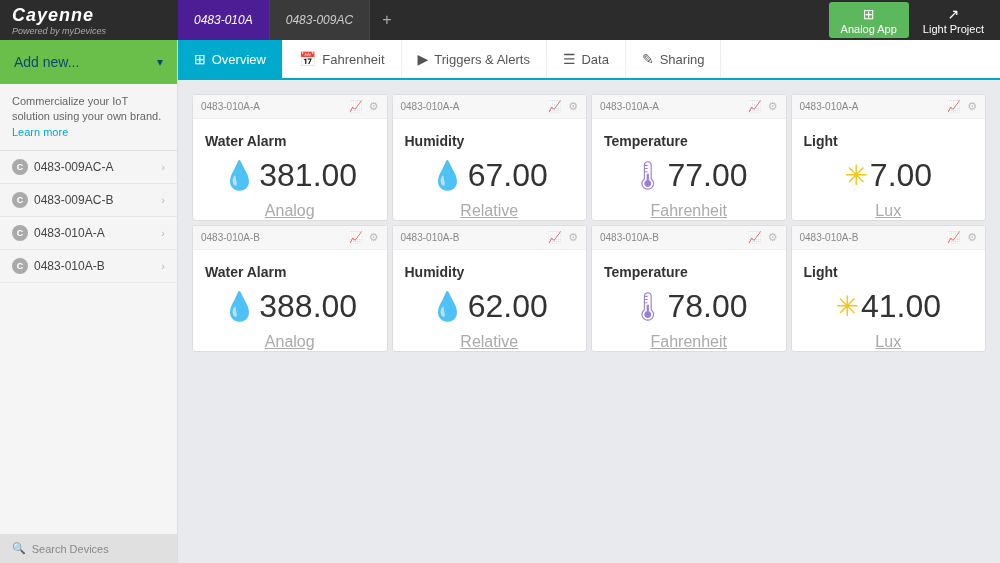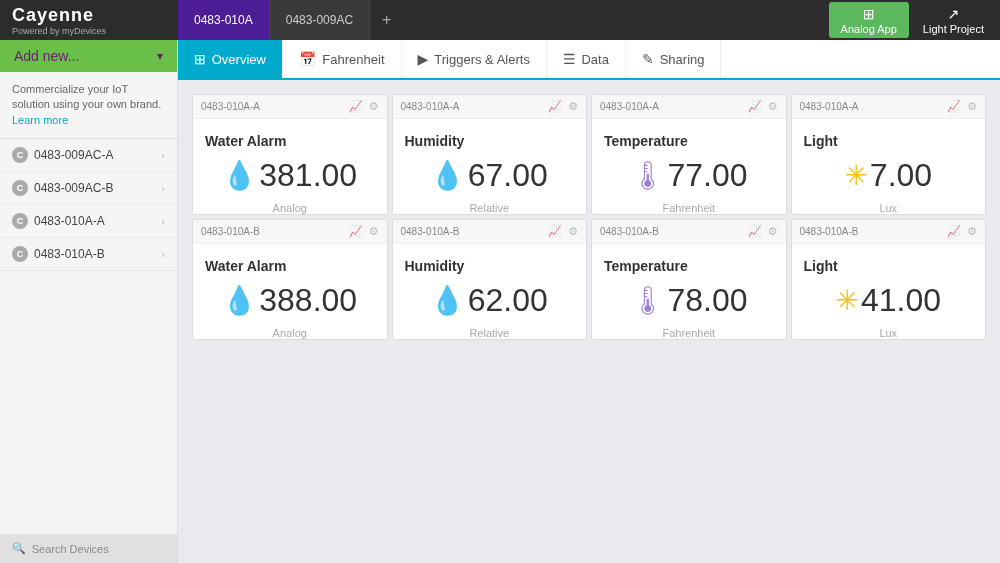--- a/index.html
+++ b/index.html
@@ -11,20 +11,21 @@
       height: 40px;
       display: flex;
       align-items: center;
       justify-content: space-between;
       flex-shrink: 0;
     }
     .top-bar-left {
       display: flex;
       align-items: flex-end;
       height: 100%;
+      font-style: italic;
     }
     .logo-area {
       background: #2c2c2c;
       width: 178px;
       height: 100%;
       display: flex;
       flex-direction: column;
       justify-content: center;
       padding-left: 12px;
     }
@@ -102,22 +103,22 @@
     .sidebar {
       width: 178px;
       background: #f5f5f5;
       border-right: 1px solid #ddd;
       display: flex;
       flex-direction: column;
       flex-shrink: 0;
     }
     .add-new-btn {
       background: #6abf4b;
-      color: #701a75;
-      padding: 8px 14px;
+      color: #0c4a6e;
+      padding: 14px 14px;
       font-size: 14px;
       cursor: pointer;
       display: flex;
       align-items: center;
       justify-content: space-between;
     }
     .add-new-btn .chevron { font-size: 12px; }
     .promo-text {
       padding: 10px 12px;
       font-size: 11px;
@@ -234,23 +235,24 @@
     }
     .widget-value-row {
       display: flex;
       align-items: center;
       justify-content: center;
       margin: 8px 0;
     }
     .widget-icon { font-size: 28px; margin-right: 2px; }
     .widget-value { font-size: 32px; font-weight: 300; color: #333; }
     .widget-unit {
-      font-size: 11px;
+      font-size: 16px;
       color: #aaa;
       margin-top: 6px;
+      text-decoration: underline;
     }
     .icon-water { color: #4ab3d9; }
     .icon-humidity { color: #4ab3d9; }
     .icon-temp { color: #9b7fd4; }
     .icon-light { color: #f5c518; }
   </style>
 </head>
 <body>
 
 <div class="top-bar">

